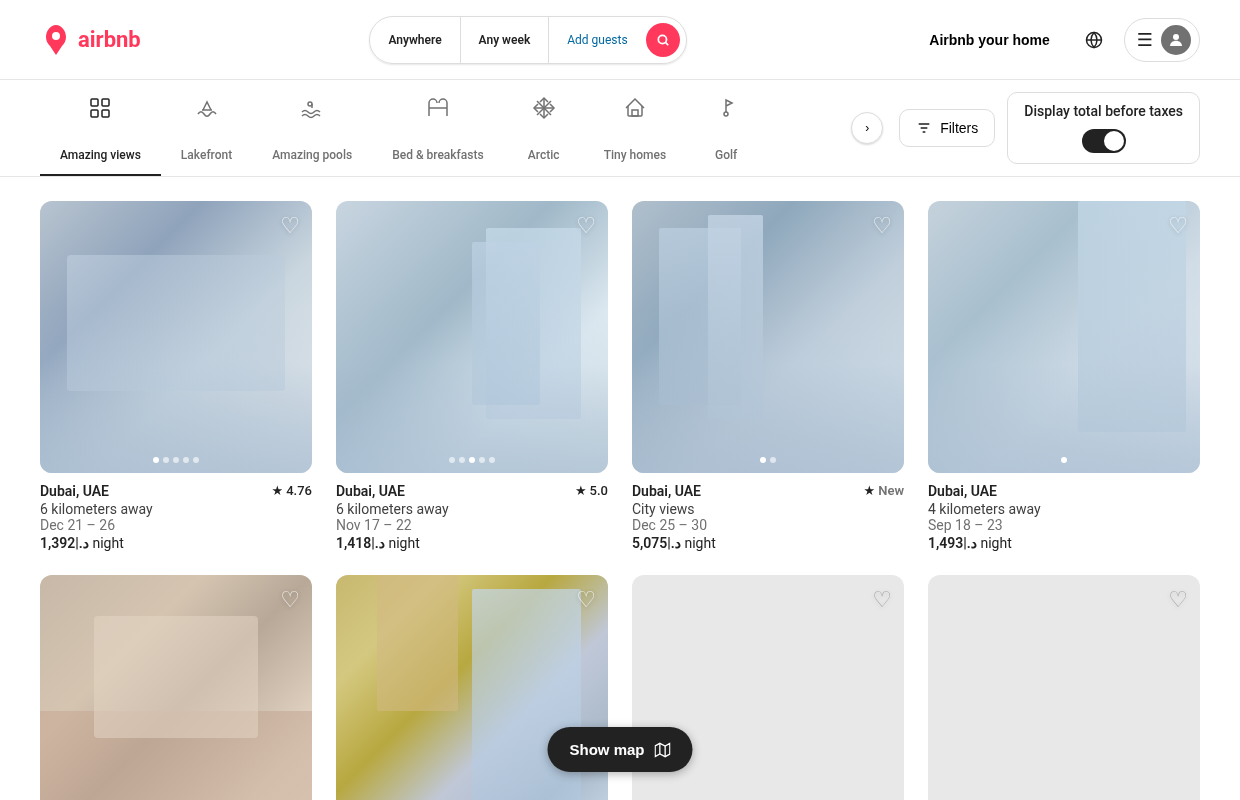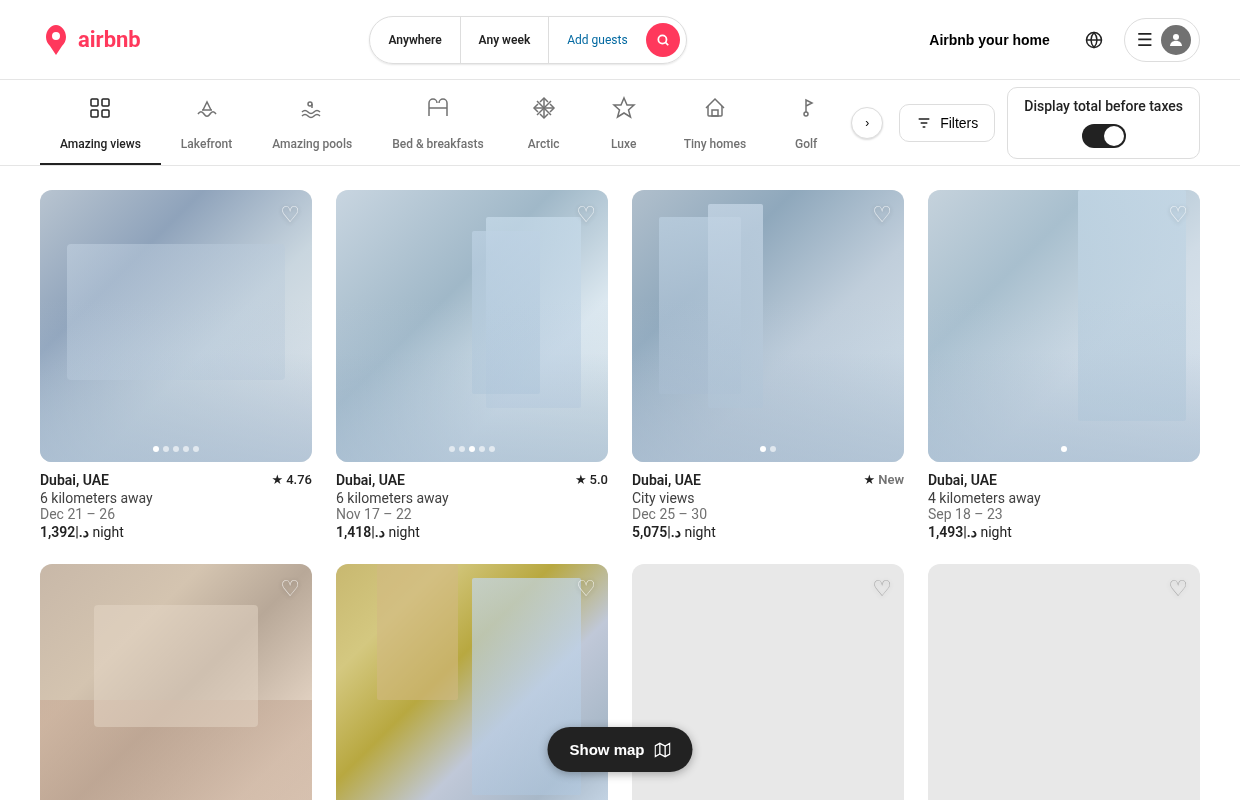--- a/index.html
+++ b/index.html
@@ -132,21 +132,21 @@
       flex-direction: column;
       align-items: center;
       justify-content: center;
       padding: 16px 20px 12px;
       cursor: pointer;
       color: #717171;
       font-size: 12px;
       font-weight: 500;
       white-space: nowrap;
       border-bottom: 2px solid transparent;
-      gap: 12px;
+      gap: 23px;
       min-width: 80px;
     }
     .category-item.active {
       color: #222;
       border-bottom-color: #222;
     }
     .cat-icon { font-size: 22px; }
     .scroll-btn {
       width: 32px;
       height: 32px;
@@ -452,28 +452,20 @@
           <line x1="2" y1="12" x2="22" y2="12"></line>
           <path d="M6 8l-4 4 4 4"></path>
           <path d="M18 8l4 4-4 4"></path>
           <line x1="5" y1="5" x2="19" y2="19"></line>
           <line x1="5" y1="19" x2="19" y2="5"></line>
         </svg>
       </span>
       <span>Arctic</span>
     </div>
 
-    <div class="category-item">
-      <span class="cat-icon">
-        <svg width="24" height="24" viewBox="0 0 24 24" fill="none" stroke="currentColor" stroke-width="1.5">
-          <polygon points="12 2 15 9 22 9 16.5 14 18.5 21 12 17 5.5 21 7.5 14 2 9 9 9"></polygon>
-        </svg>
-      </span>
-      <span>Luxe</span>
-    </div>
 
     <div class="category-item">
       <span class="cat-icon">
         <svg width="24" height="24" viewBox="0 0 24 24" fill="none" stroke="currentColor" stroke-width="1.5">
           <path d="M3 12L12 3l9 9"></path>
           <path d="M5 10v9a1 1 0 0 0 1 1h12a1 1 0 0 0 1-1v-9"></path>
           <rect x="9" y="14" width="6" height="6"></rect>
         </svg>
       </span>
       <span>Tiny homes</span>

